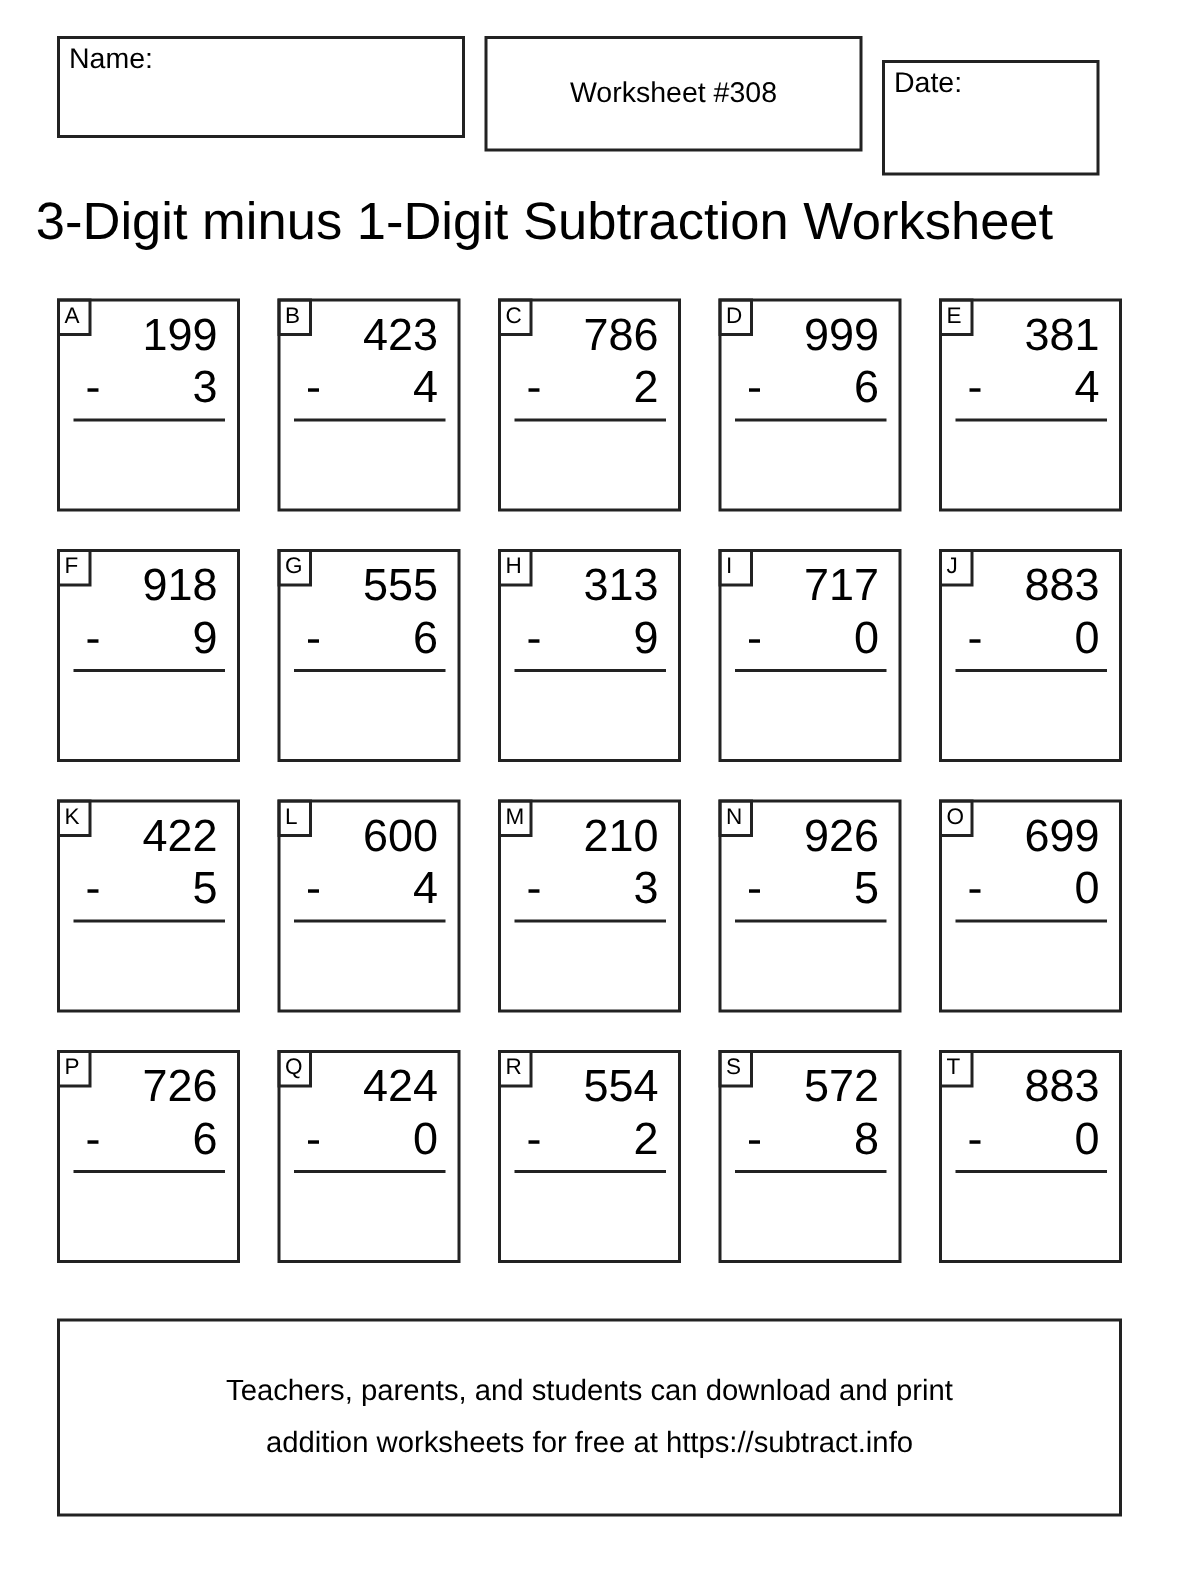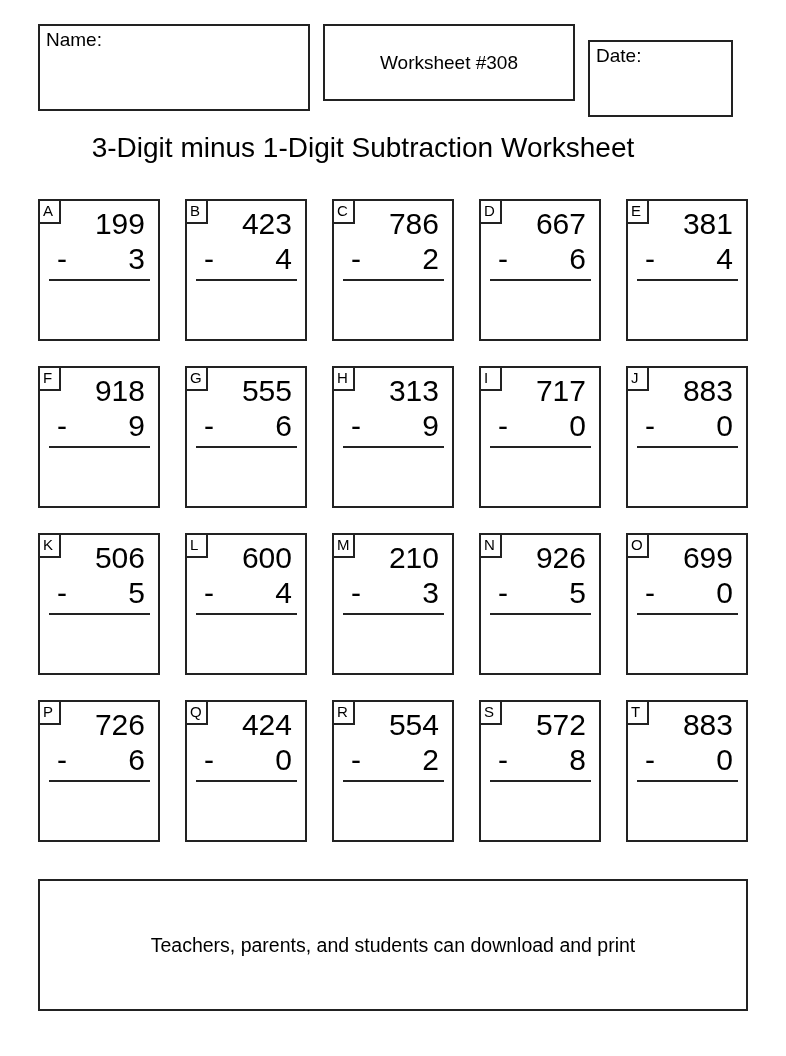--- a/index.html
+++ b/index.html
@@ -5,21 +5,21 @@
     html, body { margin: 0; padding: 0; background: #ffffff; }
     body {
       width: 786px; height: 1056px; position: relative; overflow: hidden;
       font-family: "Liberation Sans", sans-serif; color: #000;
     }
     .box { position: absolute; border: 2px solid #222; box-sizing: border-box; background: #fff; }
     .hdr-label { position: absolute; left: 6px; top: 3px; font-size: 19px; }
     .hdr-center { display: flex; flex-direction: column; align-items: center; justify-content: center; height: 100%; font-size: 19px; line-height: 30px; }
     .title {
       position: absolute; left: 0; width: 726px; top: 126px; text-align: center;
-      font-size: 28px; line-height: 44px;
+      font-size: 35px; line-height: 44px;
     }
     .grid { position: absolute; left: 38px; top: 199px; }
     .prob {
       position: absolute; width: 122px; height: 142px; border: 2px solid #222; box-sizing: border-box;
     }
     .prob .tag {
       position: absolute; left: -2px; top: -2px; width: 23px; height: 25px; border: 2px solid #222;
       box-sizing: border-box; font-size: 15px; line-height: 20px; padding-left: 3px;
     }
     .prob .top-num {
@@ -37,21 +37,21 @@
     .footer {
       position: absolute; left: 38px; top: 879px; width: 710px; height: 132px;
       border: 2px solid #222; box-sizing: border-box;
       display: flex; flex-direction: column; align-items: center; justify-content: center;
       font-size: 19.5px; line-height: 35px;
     }
   </style>
 </head>
 <body>
 
-<div class="box" style="left:38px; top:24px; width:272px; height:87px;">
+<div class="box" style="left:38px; top:24px; width:272px; height:68px;">
   <span class="hdr-label">Name:</span>
 </div>
 <div class="box" style="left:323px; top:24px; width:252px; height:77px;">
   <div class="hdr-center">
     <span>Worksheet #308</span>
   </div>
 </div>
 <div class="box" style="left:588px; top:40px; width:145px; height:77px;">
   <span class="hdr-label">Date:</span>
 </div>
@@ -76,21 +76,21 @@
   </div>
   <div class="prob" style="left:294px; top:0px;">
     <div class="tag">C</div>
     <div class="top-num">786</div>
     <div class="minus">-</div>
     <div class="bot-num">2</div>
     <div class="rule"></div>
   </div>
   <div class="prob" style="left:441px; top:0px;">
     <div class="tag">D</div>
-    <div class="top-num">667</div>
+    <div class="top-num">999</div>
     <div class="minus">-</div>
     <div class="bot-num">6</div>
     <div class="rule"></div>
   </div>
   <div class="prob" style="left:588px; top:0px;">
     <div class="tag">E</div>
     <div class="top-num">381</div>
     <div class="minus">-</div>
     <div class="bot-num">4</div>
     <div class="rule"></div>
@@ -127,21 +127,21 @@
   <div class="prob" style="left:588px; top:167px;">
     <div class="tag">J</div>
     <div class="top-num">883</div>
     <div class="minus">-</div>
     <div class="bot-num">0</div>
     <div class="rule"></div>
   </div>
 
   <div class="prob" style="left:0px; top:334px;">
     <div class="tag">K</div>
-    <div class="top-num">506</div>
+    <div class="top-num">422</div>
     <div class="minus">-</div>
     <div class="bot-num">5</div>
     <div class="rule"></div>
   </div>
   <div class="prob" style="left:147px; top:334px;">
     <div class="tag">L</div>
     <div class="top-num">600</div>
     <div class="minus">-</div>
     <div class="bot-num">4</div>
     <div class="rule"></div>
@@ -200,13 +200,14 @@
     <div class="tag">T</div>
     <div class="top-num">883</div>
     <div class="minus">-</div>
     <div class="bot-num">0</div>
     <div class="rule"></div>
   </div>
 </div>
 
 <div class="footer">
   <span>Teachers, parents, and students can download and print</span>
+  <span>addition worksheets for free at https://subtract.info</span>
 </div>
 
 </body></html>

